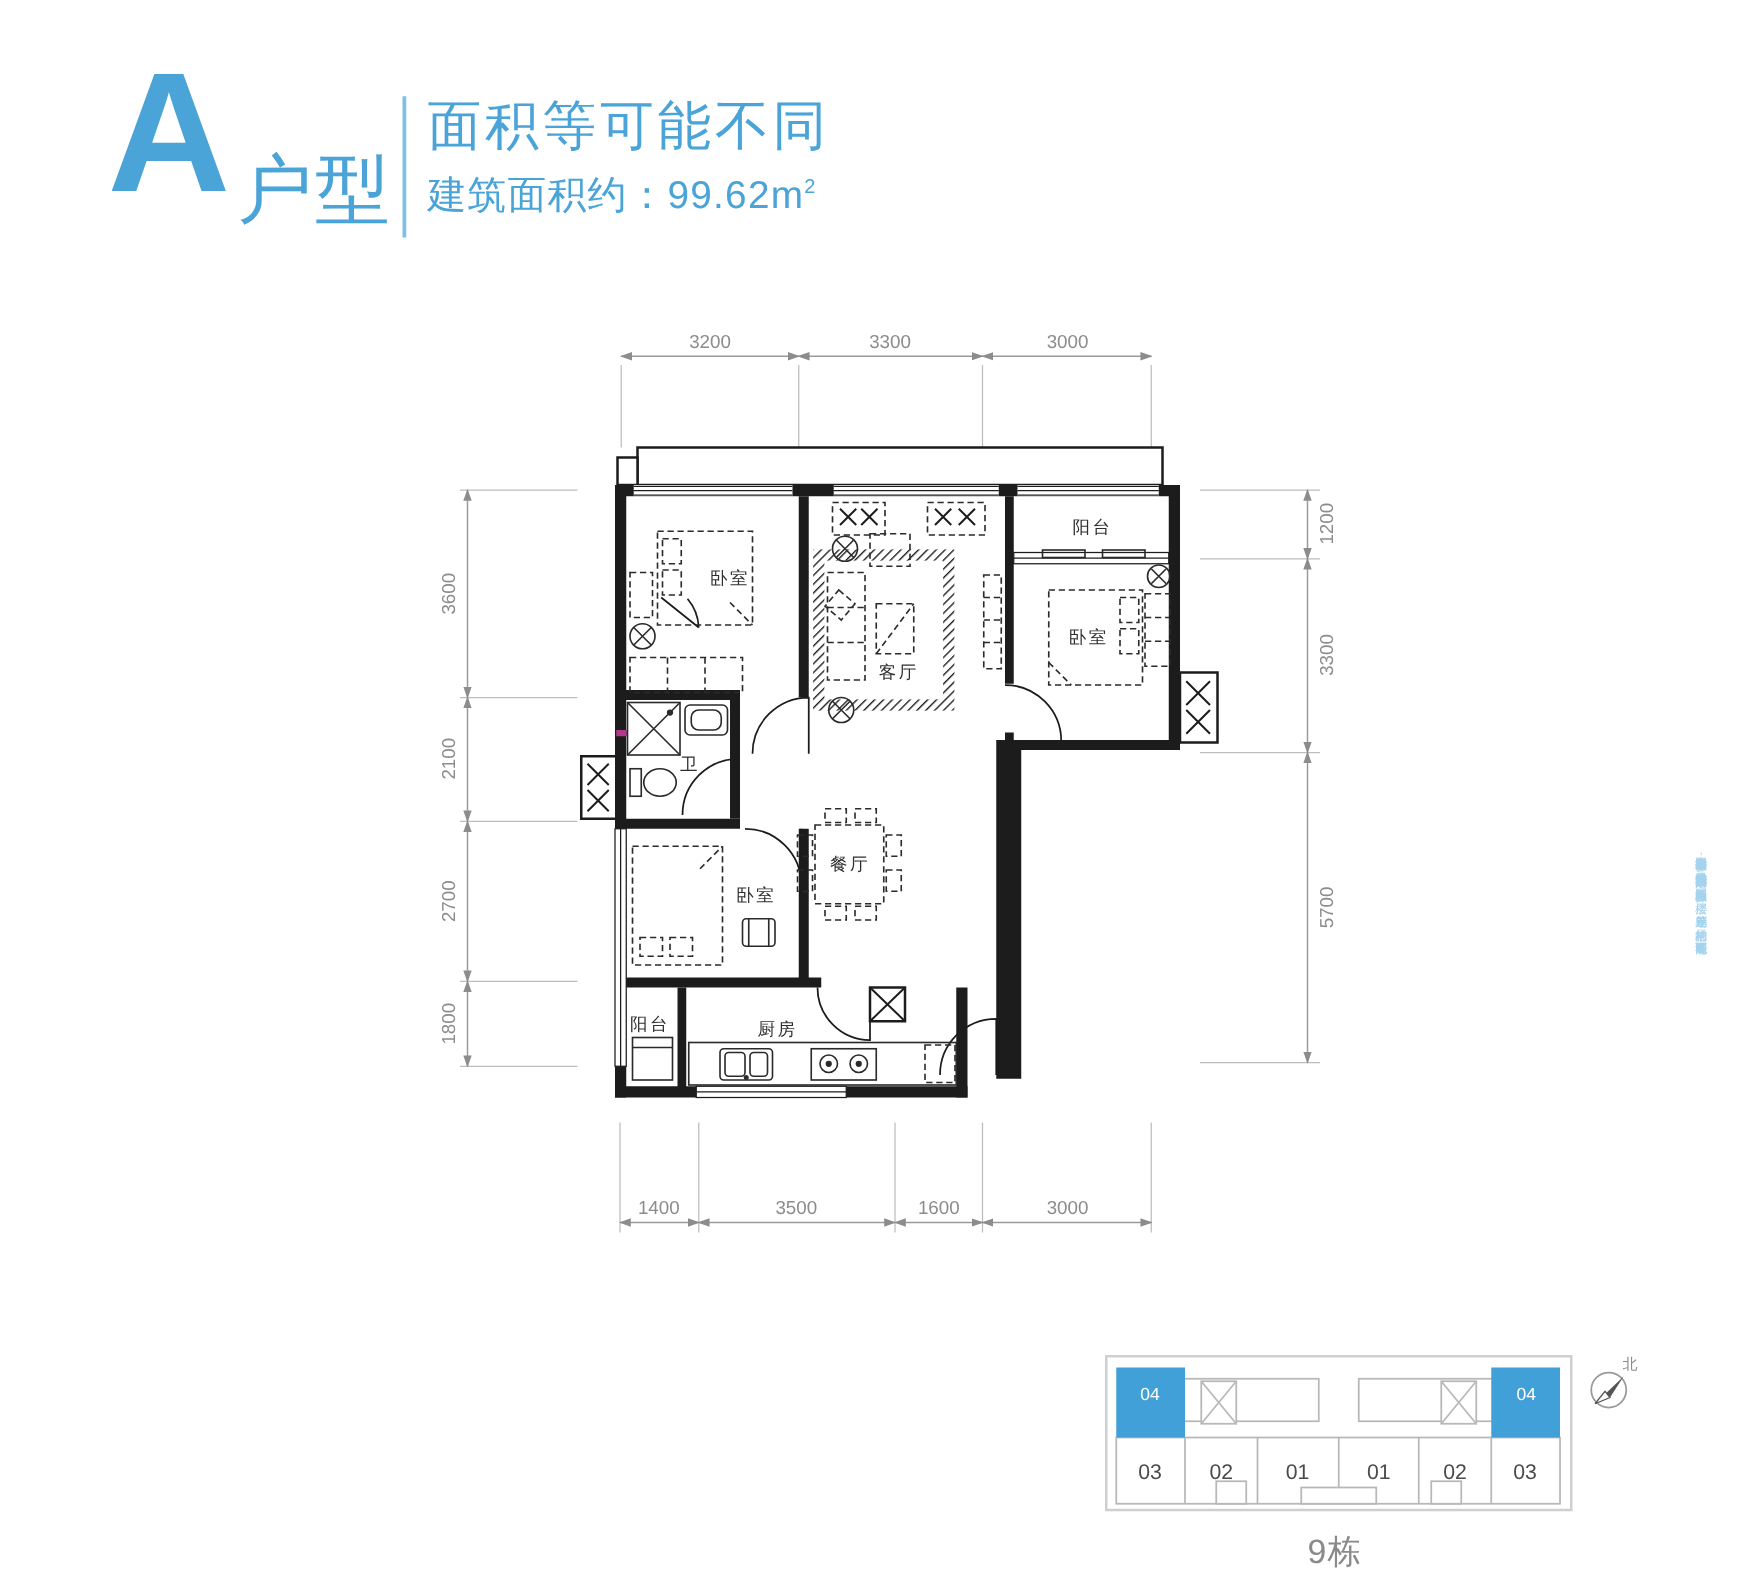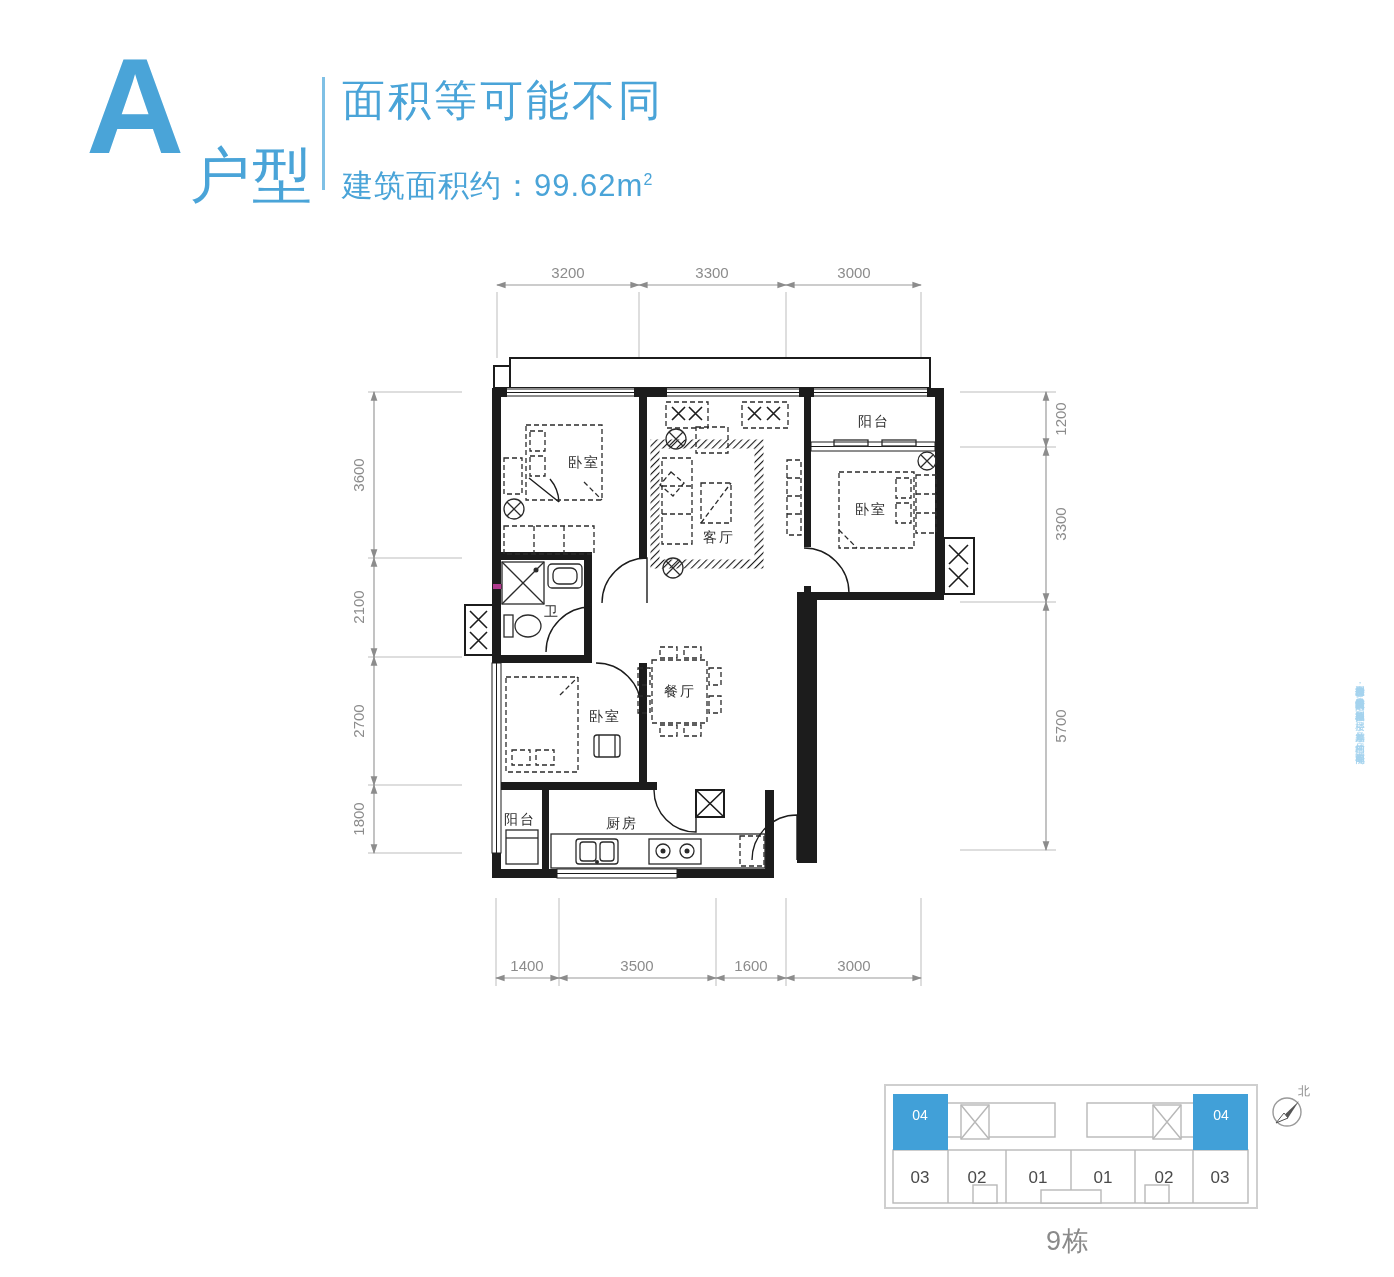--- a/index.html
+++ b/index.html
@@ -3,24 +3,24 @@
 <meta charset="utf-8">
 <style>
   html,body{margin:0;padding:0;background:#ffffff;}
   body{width:1394px;height:1277px;position:relative;overflow:hidden;
        font-family:"Liberation Sans","DejaVu Sans",sans-serif;}
 
   
   .header{position:absolute;left:86px;top:52px;width:620px;height:150px;}
   .type-letter{position:absolute;left:0;top:-14px;font-size:136px;font-weight:bold;
                color:#4aa4d8;line-height:1;}
-  .type-suffix{position:absolute;left:104px;top:60px;font-size:60px;color:#4aa4d8;letter-spacing:2px;margin-top:24px;}
+  .type-suffix{position:absolute;left:104px;top:60px;font-size:60px;color:#4aa4d8;letter-spacing:2px;}
   .title-divider{position:absolute;left:236px;top:25px;width:3px;height:113px;background:#7fc0e5;}
   .title-line1{position:absolute;left:256px;top:20px;font-size:43px;color:#4aa4d8;letter-spacing:3px;}
-  .title-line2{position:absolute;left:256px;top:83px;font-size:31px;color:#4aa4d8;letter-spacing:1px;margin-top:30px;}
+  .title-line2{position:absolute;left:256px;top:83px;font-size:31px;color:#4aa4d8;letter-spacing:1px;}
   .title-line2 sup{font-size:16px;}
 
   
   .plan-wrap{position:absolute;left:344px;top:250px;width:730px;height:760px;}
   svg text{font-family:"Liberation Sans","DejaVu Sans",sans-serif;}
   .wall{fill:#1c1c1c;stroke:none;}
   .outline{fill:#ffffff;stroke:#1c1c1c;stroke-width:2;}
   .winline{stroke:#1c1c1c;stroke-width:1;}
   .furn{stroke:#2b2b2b;stroke-width:1.3;fill:none;stroke-dasharray:5 3;}
   .solidf{stroke:#2b2b2b;stroke-width:1.3;fill:none;}

